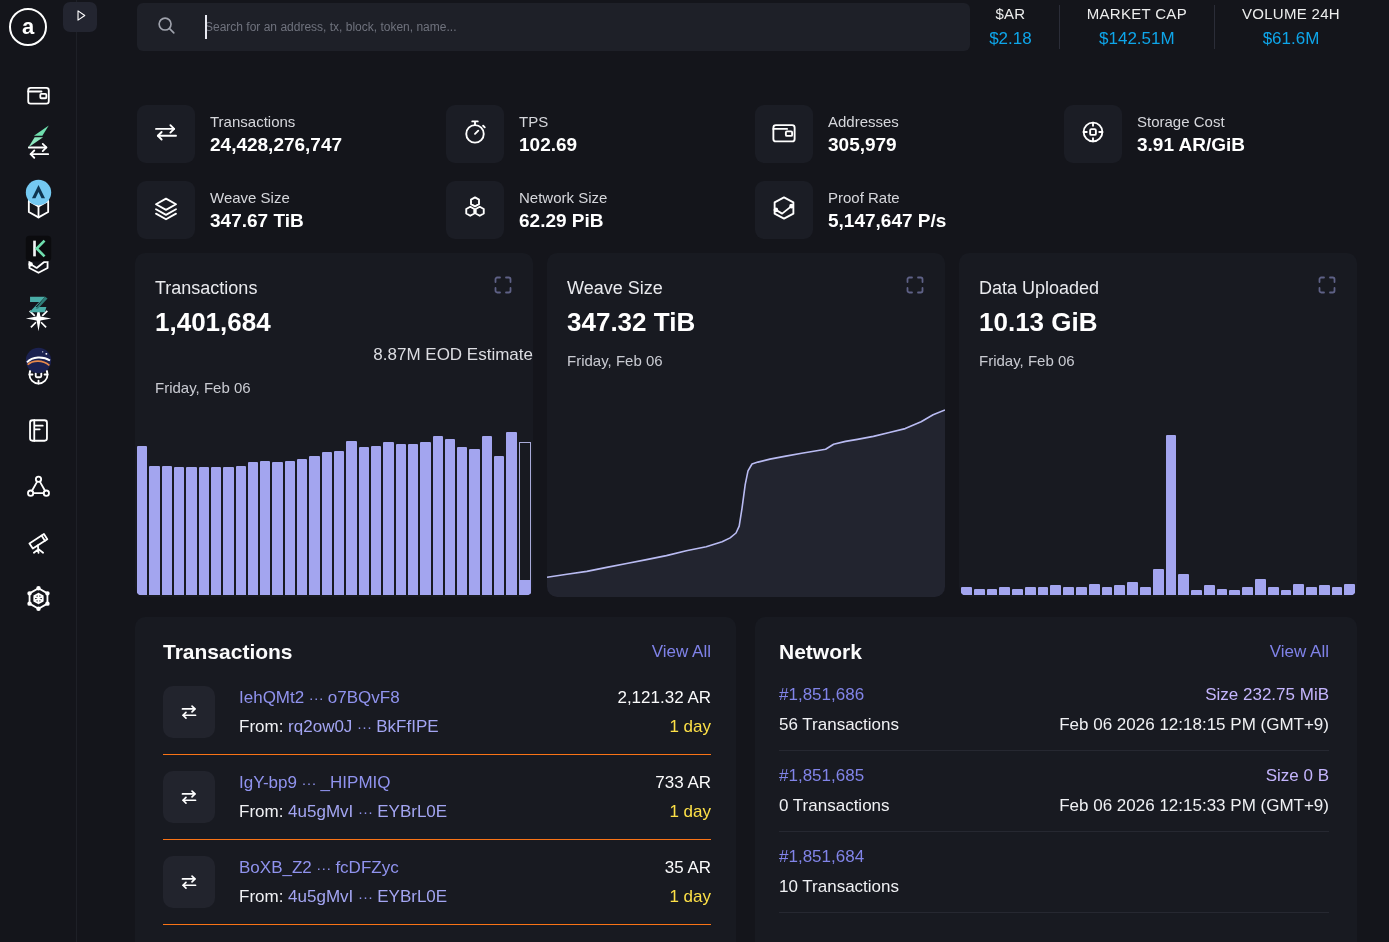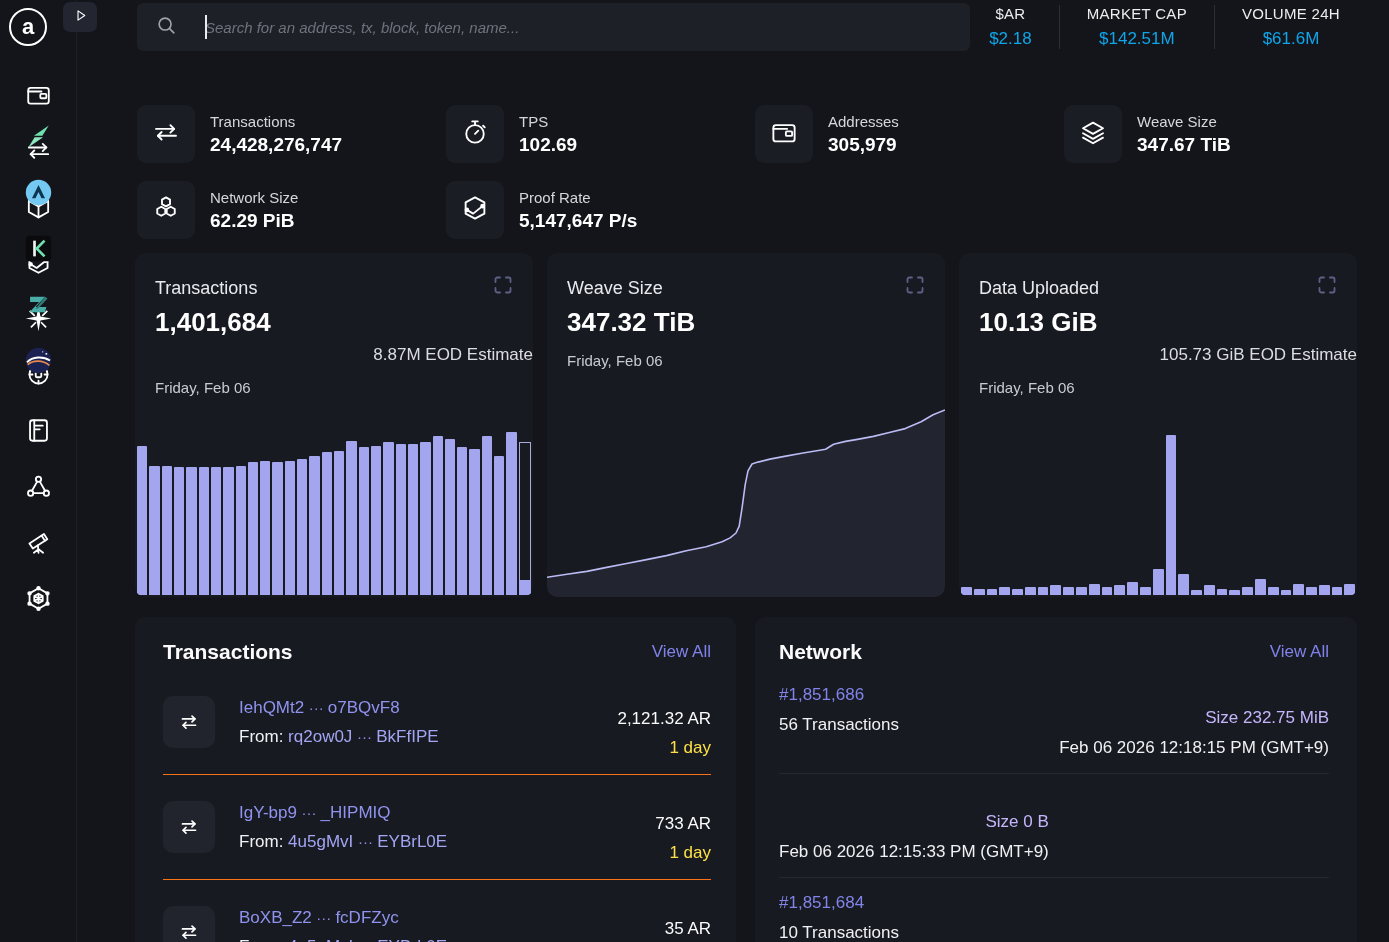--- a/index.html
+++ b/index.html
@@ -22,21 +22,21 @@
     align-items:center; justify-content:center; cursor:pointer; border-radius:8px; }
   .nav-item svg { width:29px; height:29px; }
   .apps { margin-top:42px; }
 
   
   .search-wrap { position:absolute; left:137px; top:3px; width:833px; height:48px;
     background:#1e2028; border-radius:6px; display:flex; align-items:center; z-index:4; }
   .search-wrap svg { width:22px; height:22px; margin-left:18px; flex:0 0 auto; }
   .search-caret { position:absolute; left:68px; top:12px; width:1.5px; height:24px; background:#e9eaf2; }
   .search-input { flex:1; height:100%; background:transparent; border:none; outline:none;
-    color:#e5e5e5; font-size:15px; padding-left:28px; font-family:"Liberation Sans",sans-serif;font-style:italic; }
+    color:#e5e5e5; font-size:12px; padding-left:28px; font-family:"Liberation Sans",sans-serif; }
   .search-input::placeholder { color:#6f727d; }
   .ticker { position:absolute; right:22px; top:5px; display:flex; z-index:4; }
   .ticker-col { padding:0 27px; text-align:center; }
   .ticker-col + .ticker-col { border-left:1px solid #2b2d38; }
   .ticker-label { font-size:15px; color:#eceded; letter-spacing:.3px; }
   .ticker-value { font-size:17px; color:#0ea5e9; margin-top:7px; }
 
   
   .stats { position:absolute; left:137px; top:105px; width:1224px;
     display:grid; grid-template-columns:repeat(4,295px); column-gap:14px; row-gap:18px; }
@@ -73,21 +73,21 @@
   .panel-blocks .panel-head { padding:23px 28px 0 24px; }
   .panel-title { font-size:21px; font-weight:bold; color:#fbfbfc; }
   .view-all { font-size:17px; color:#7f82e8; cursor:pointer; }
   .rows { padding:6px 25px 0 28px; }
   .panel-blocks .rows { padding:6px 28px 0 24px; }
   .row { display:flex; align-items:center; padding:16px 0; border-bottom:1px solid #f97316; }
   .tx-icon { width:52px; height:52px; background:#22242d; border-radius:10px;
     display:flex; align-items:center; justify-content:center; margin-right:24px; flex:0 0 auto; }
   .tx-icon svg { width:26px; height:26px; }
   .row-mid { flex:1; }
-  .row-right { text-align:right;margin-top:23px; }
+  .row-right { text-align:right; }
   .tx-link { font-size:17px; color:#9093ee; cursor:pointer; }
   .tx-sep { color:#8d90ea; font-size:15px; }
   .tx-from { font-size:17px; margin-top:9px; color:#f0f1f4; }
   .tx-addr { color:#a3a5f2; cursor:pointer; }
   .amount { font-size:17px; color:#fbfbfc; }
   .age { font-size:17px; color:#fde047; margin-top:9px; }
   .blk-row { display:flex; justify-content:space-between; padding:15px 0;
     border-bottom:1px solid #262831; }
   .blk-num { font-size:17px; color:#8184e8; cursor:pointer; }
   .blk-txs { font-size:17px; color:#f0f1f4; margin-top:10px; }
@@ -280,20 +280,33 @@
       <div class="stat-icon">
         <span><svg viewBox="0 0 24 24" fill="none" stroke="#fff" stroke-width="1.5" stroke-linecap="round" stroke-linejoin="round">
             <rect x="3.5" y="6.5" width="17" height="13" rx="2"></rect>
             <path d="M3.5 9.5h11"></path>
             <rect x="13.5" y="11.5" width="5" height="3.6" rx="0.8"></rect>
           </svg></span>
       </div>
     <div class="stat-text">
       <div class="stat-label">Addresses</div>
       <div class="stat-value">305,979</div>
+    </div>
+    </div>
+    <div class="stat">
+      <div class="stat-icon">
+        <span><svg viewBox="0 0 24 24" fill="none" stroke="#fff" stroke-width="1.5" stroke-linecap="round" stroke-linejoin="round">
+            <circle cx="12" cy="12" r="7.5"></circle>
+            <rect x="9.7" y="9.7" width="4.6" height="4.6" rx="1"></rect>
+            <path d="M12 4.5V7M12 17v2.5M4.5 12H7M17 12h2.5"></path>
+          </svg></span>
+      </div>
+    <div class="stat-text">
+      <div class="stat-label">Storage Cost</div>
+      <div class="stat-value">3.91 AR/GiB</div>
     </div>
     </div>
     <div class="stat">
       <div class="stat-icon">
         <span><svg viewBox="0 0 24 24" fill="none" stroke="#fff" stroke-width="1.5" stroke-linecap="round" stroke-linejoin="round">
             <path d="M4 9l8-4.5L20 9l-8 4.5z"></path>
             <path d="M4 13l8 4.5L20 13"></path>
             <path d="M4 16.5L12 21l8-4.5"></path>
           </svg></span>
       </div>
@@ -391,21 +404,20 @@
           <path d="M9 19.5H6.2c-.9 0-1.7-.8-1.7-1.7V15"></path>
         </svg></div>
       <svg class="linechart" width="398" height="197" viewBox="0 0 398 197">
             <path d="M0,197 L0.0,177.3 L19.9,174.3 L39.8,171.4 L59.7,167.4 L79.6,163.5 L99.5,159.6 L119.4,155.6 L139.3,150.7 L159.2,146.8 L175.1,141.8 L183.1,137.9 L189.0,133.0 L192.2,126.1 L195.0,108.4 L198.2,84.7 L201.0,70.9 L205.0,64.0 L210.9,62.1 L222.9,59.1 L238.8,56.1 L254.7,53.2 L266.7,51.2 L278.6,49.3 L286.6,44.3 L298.5,41.4 L310.4,39.4 L326.4,36.4 L342.3,32.5 L358.2,28.6 L374.1,21.7 L386.1,14.8 L398.0,9.9 L398,197 Z" fill="rgba(163,165,239,0.07)"></path>
             <polyline points="0.0,177.3 19.9,174.3 39.8,171.4 59.7,167.4 79.6,163.5 99.5,159.6 119.4,155.6 139.3,150.7 159.2,146.8 175.1,141.8 183.1,137.9 189.0,133.0 192.2,126.1 195.0,108.4 198.2,84.7 201.0,70.9 205.0,64.0 210.9,62.1 222.9,59.1 238.8,56.1 254.7,53.2 266.7,51.2 278.6,49.3 286.6,44.3 298.5,41.4 310.4,39.4 326.4,36.4 342.3,32.5 358.2,28.6 374.1,21.7 386.1,14.8 398.0,9.9" fill="none" stroke="#b9bbf2" stroke-width="1.6" stroke-linejoin="round"></polyline>
           </svg>
     </div>
     <div class="card">
       <div class="card-title">Data Uploaded</div>
     <div class="card-value">10.13 GiB</div>
-      <div class="card-sub">105.73 GiB EOD Estimate</div>
       <div class="card-date">Friday, Feb 06</div>
     <div class="card-expand"><svg viewBox="0 0 24 24" fill="none" stroke="#5e6186" stroke-width="1.8" stroke-linecap="round">
           <path d="M4.5 9V6.2c0-.9.8-1.7 1.7-1.7H9"></path>
           <path d="M15 4.5h2.8c.9 0 1.7.8 1.7 1.7V9"></path>
           <path d="M19.5 15v2.8c0 .9-.8 1.7-1.7 1.7H15"></path>
           <path d="M9 19.5H6.2c-.9 0-1.7-.8-1.7-1.7V15"></path>
         </svg></div>
       <div class="chart" style="height:160px">
         <div class="bar" style="height:8.0px"></div>
         <div class="bar" style="height:6.4px"></div>
@@ -530,20 +542,24 @@
         <div>
       <div class="blk-num">#1,851,686</div>
       <div class="blk-txs">56 Transactions</div>
     </div>
     <div class="row-right">
       <div class="blk-size">Size 232.75 MiB</div>
       <div class="blk-time">Feb 06 2026 12:18:15 PM (GMT+9)</div>
     </div>
       </div>
       <div class="blk-row">
+        <div>
+      <div class="blk-num">#1,851,685</div>
+      <div class="blk-txs">0 Transactions</div>
+    </div>
     <div class="row-right">
       <div class="blk-size">Size 0 B</div>
       <div class="blk-time">Feb 06 2026 12:15:33 PM (GMT+9)</div>
     </div>
       </div>
       <div class="blk-row">
         <div>
       <div class="blk-num">#1,851,684</div>
       <div class="blk-txs">10 Transactions</div>
     </div>

